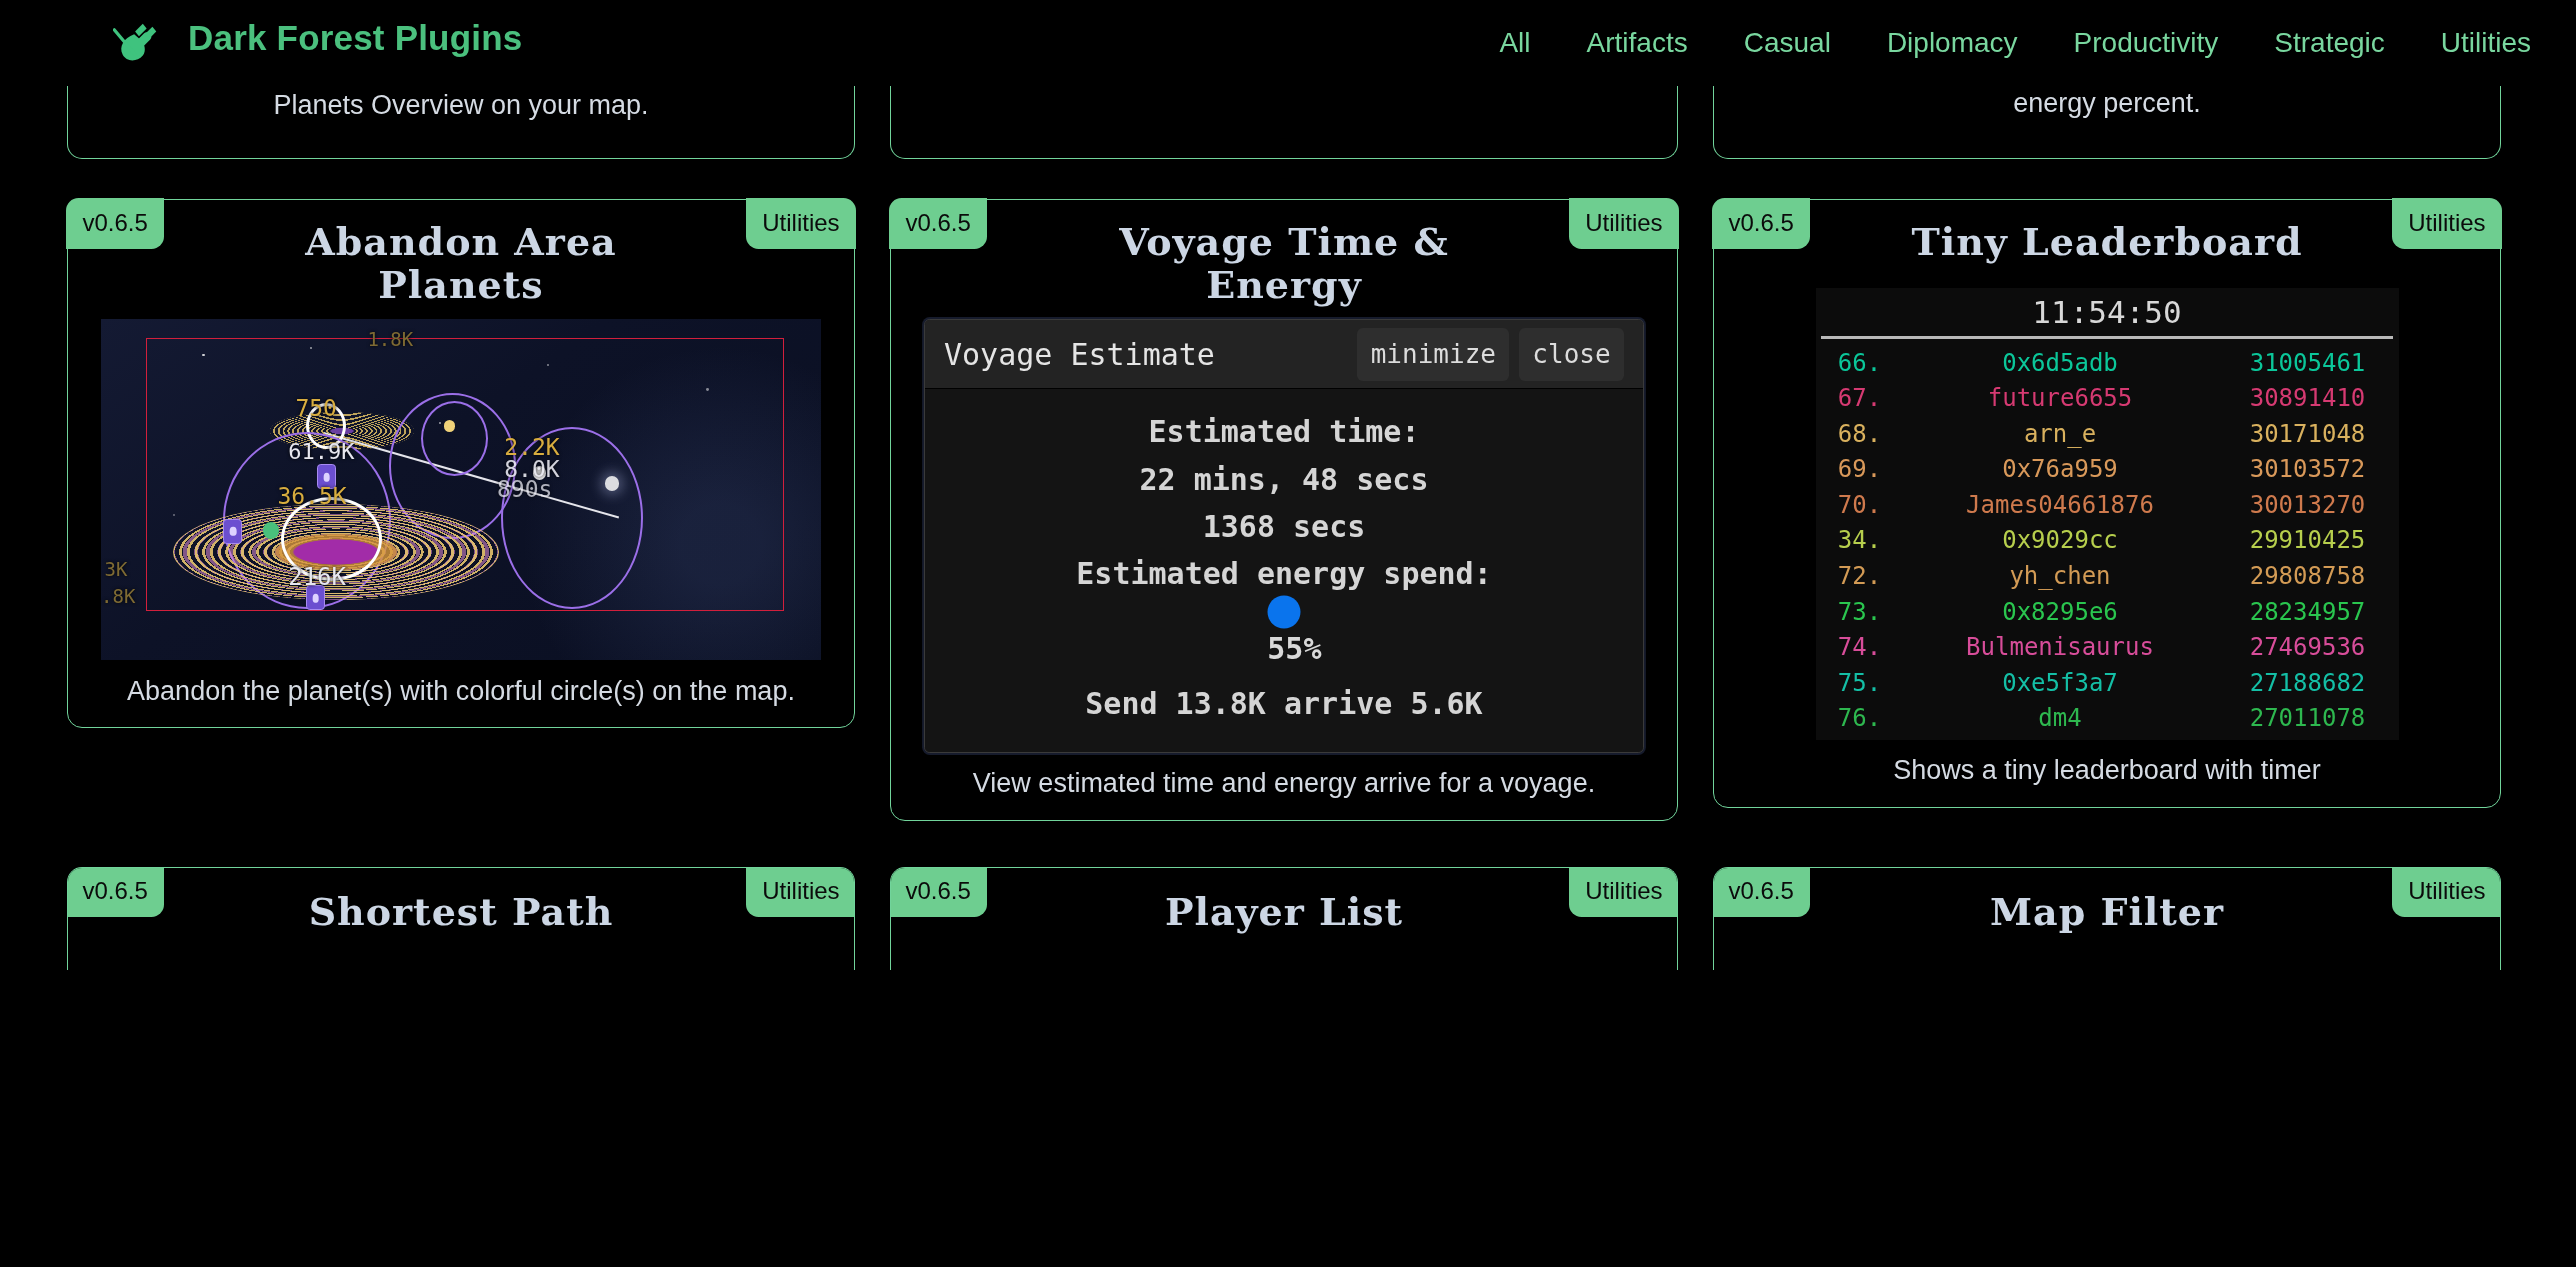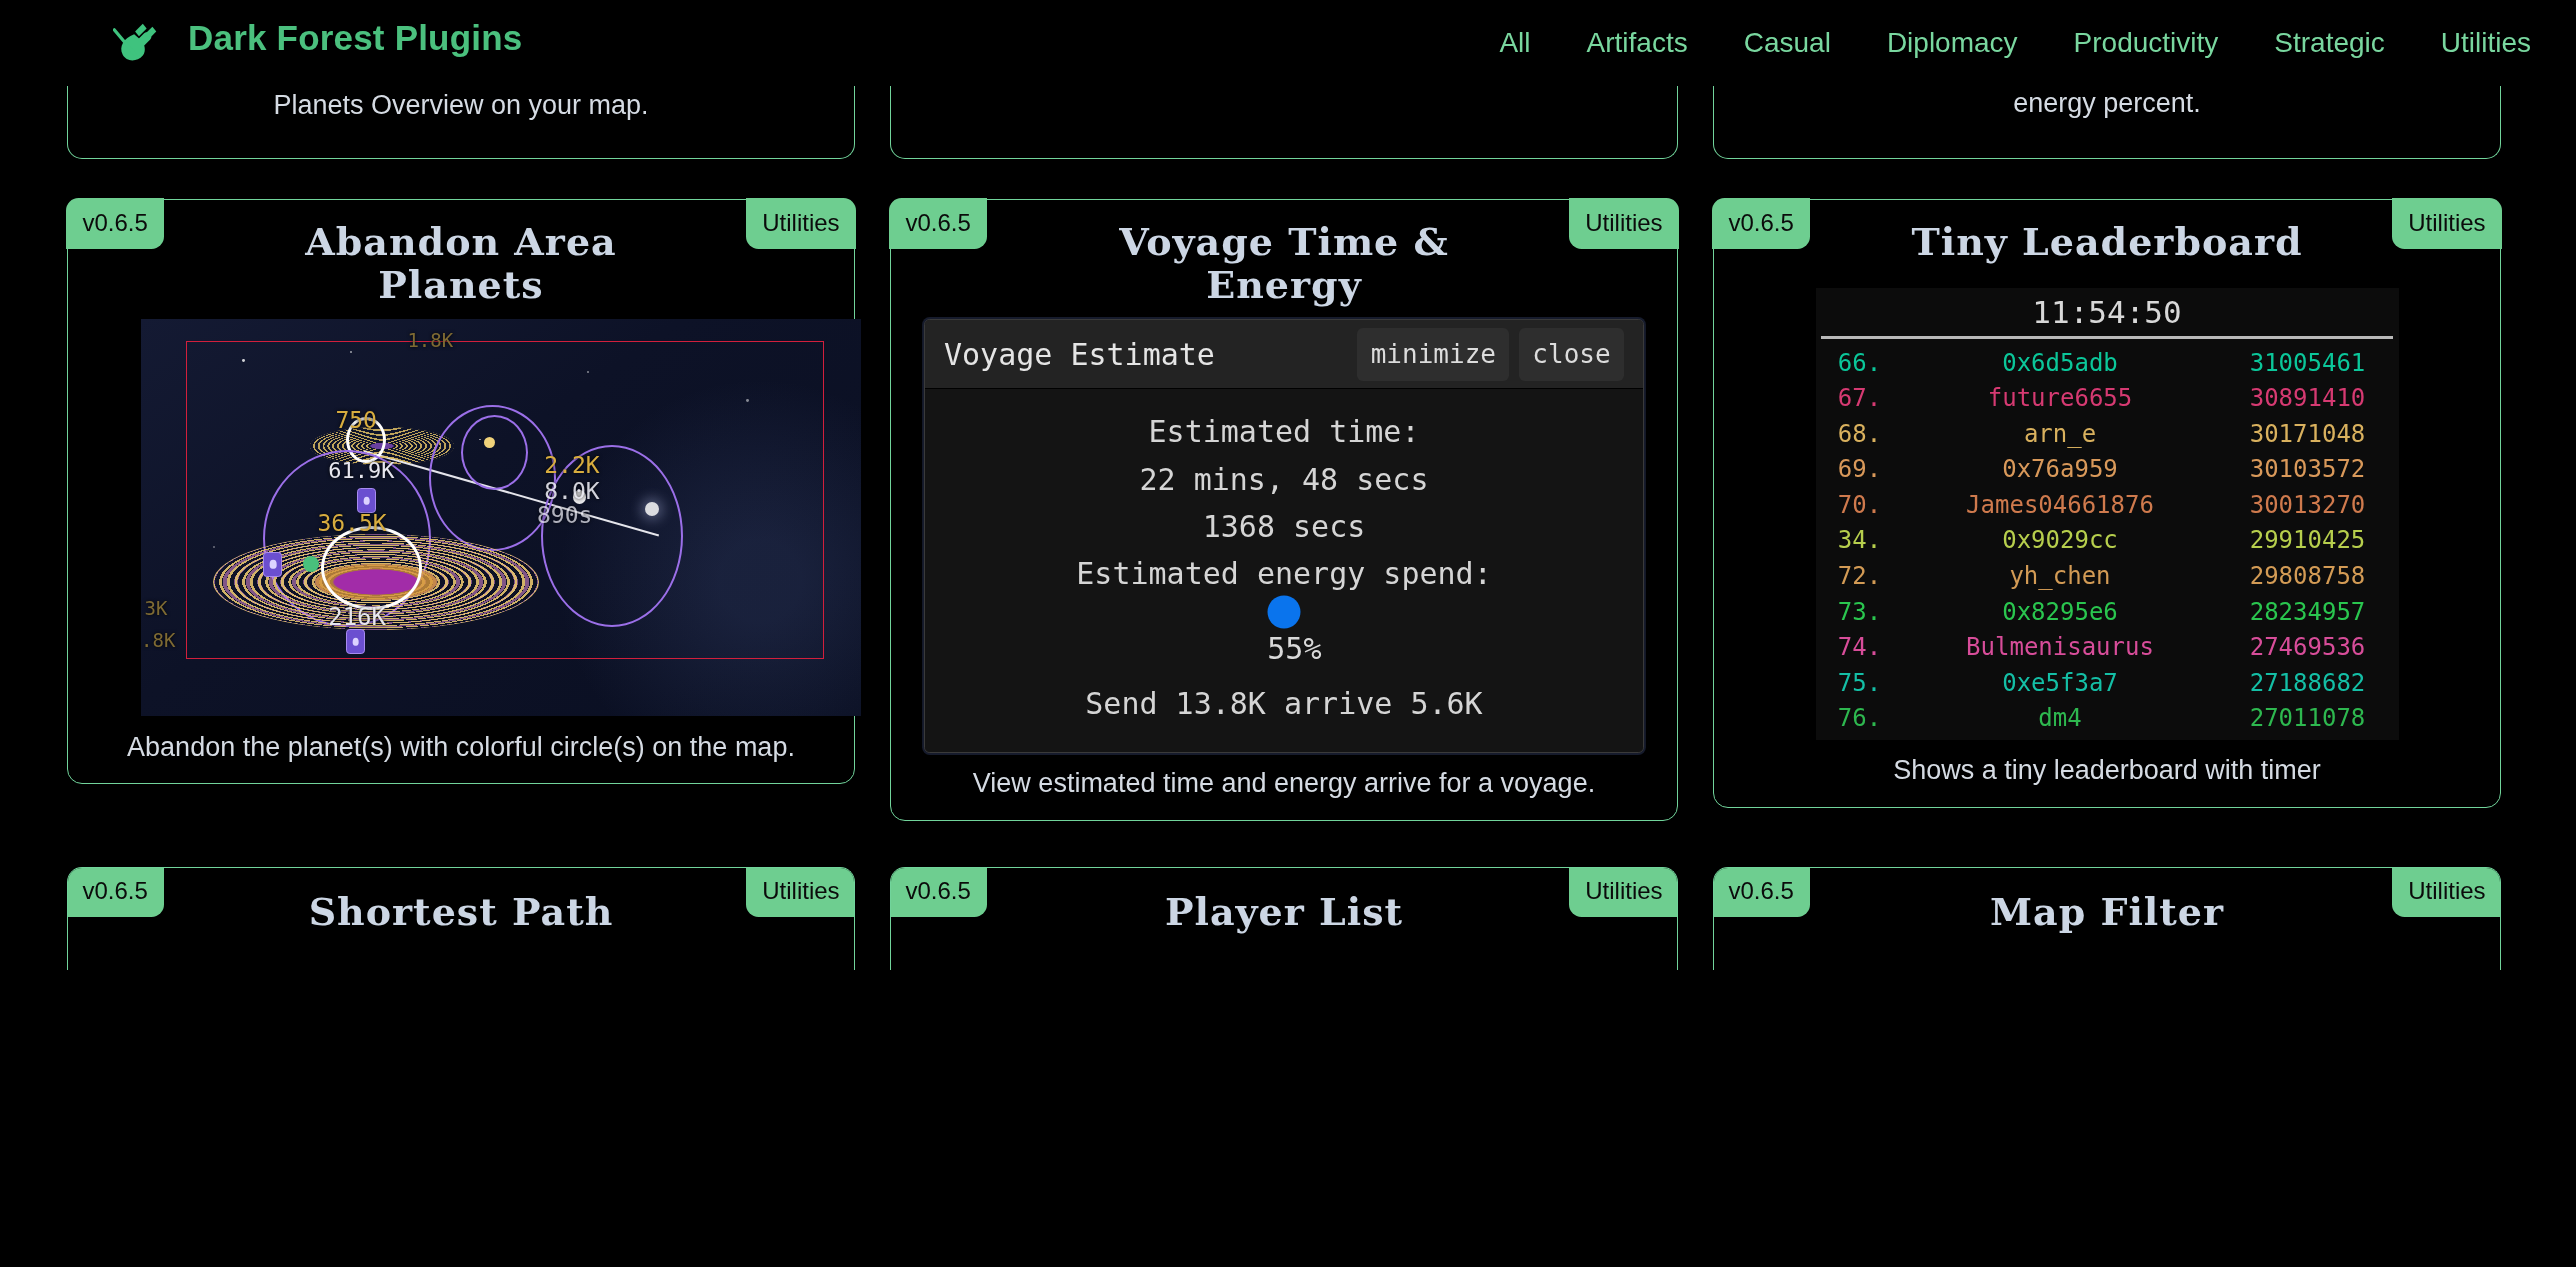--- a/index.html
+++ b/index.html
@@ -153,26 +153,25 @@
   .media {
     width: 100%;
     padding: 0 33px;
     margin-top: 13.4px;
   }
 
   
   .map-shot {
     position: relative;
     width: 100%;
-    height: 397px;
+    height: 341px;
     background:
       radial-gradient(circle at 86% 66%, rgba(90,110,170,0.18) 0 6%, transparent 30%),
       linear-gradient(145deg, #141a33 0%, #0d1227 42%, #0a0f22 100%);
     overflow: hidden;
-    margin-left: 40px;
   }
   .map-select {
     position: absolute;
     left: 6.3%;
     top: 5.5%;
     width: 88.5%;
     height: 80%;
     border: 1.9px solid #d21f3c;
   }
   .orb-ring {
@@ -258,20 +257,21 @@
     border: none;
     border-radius: 5.8px;
     padding: 11.5px 13.4px;
     margin-left: 9.6px;
     cursor: pointer;
   }
   .voyage-body {
     background: #141414;
     padding: 19px 23px 25px 23px;
     text-align: center;
+    font-weight: bold;
   }
   .voyage-line {
     color: #d5d5d5;
     font-size: 30px;
     line-height: 1.38;
     padding: 2.9px 0;
   }
   .slider-row {
     display: flex;
     align-items: center;

